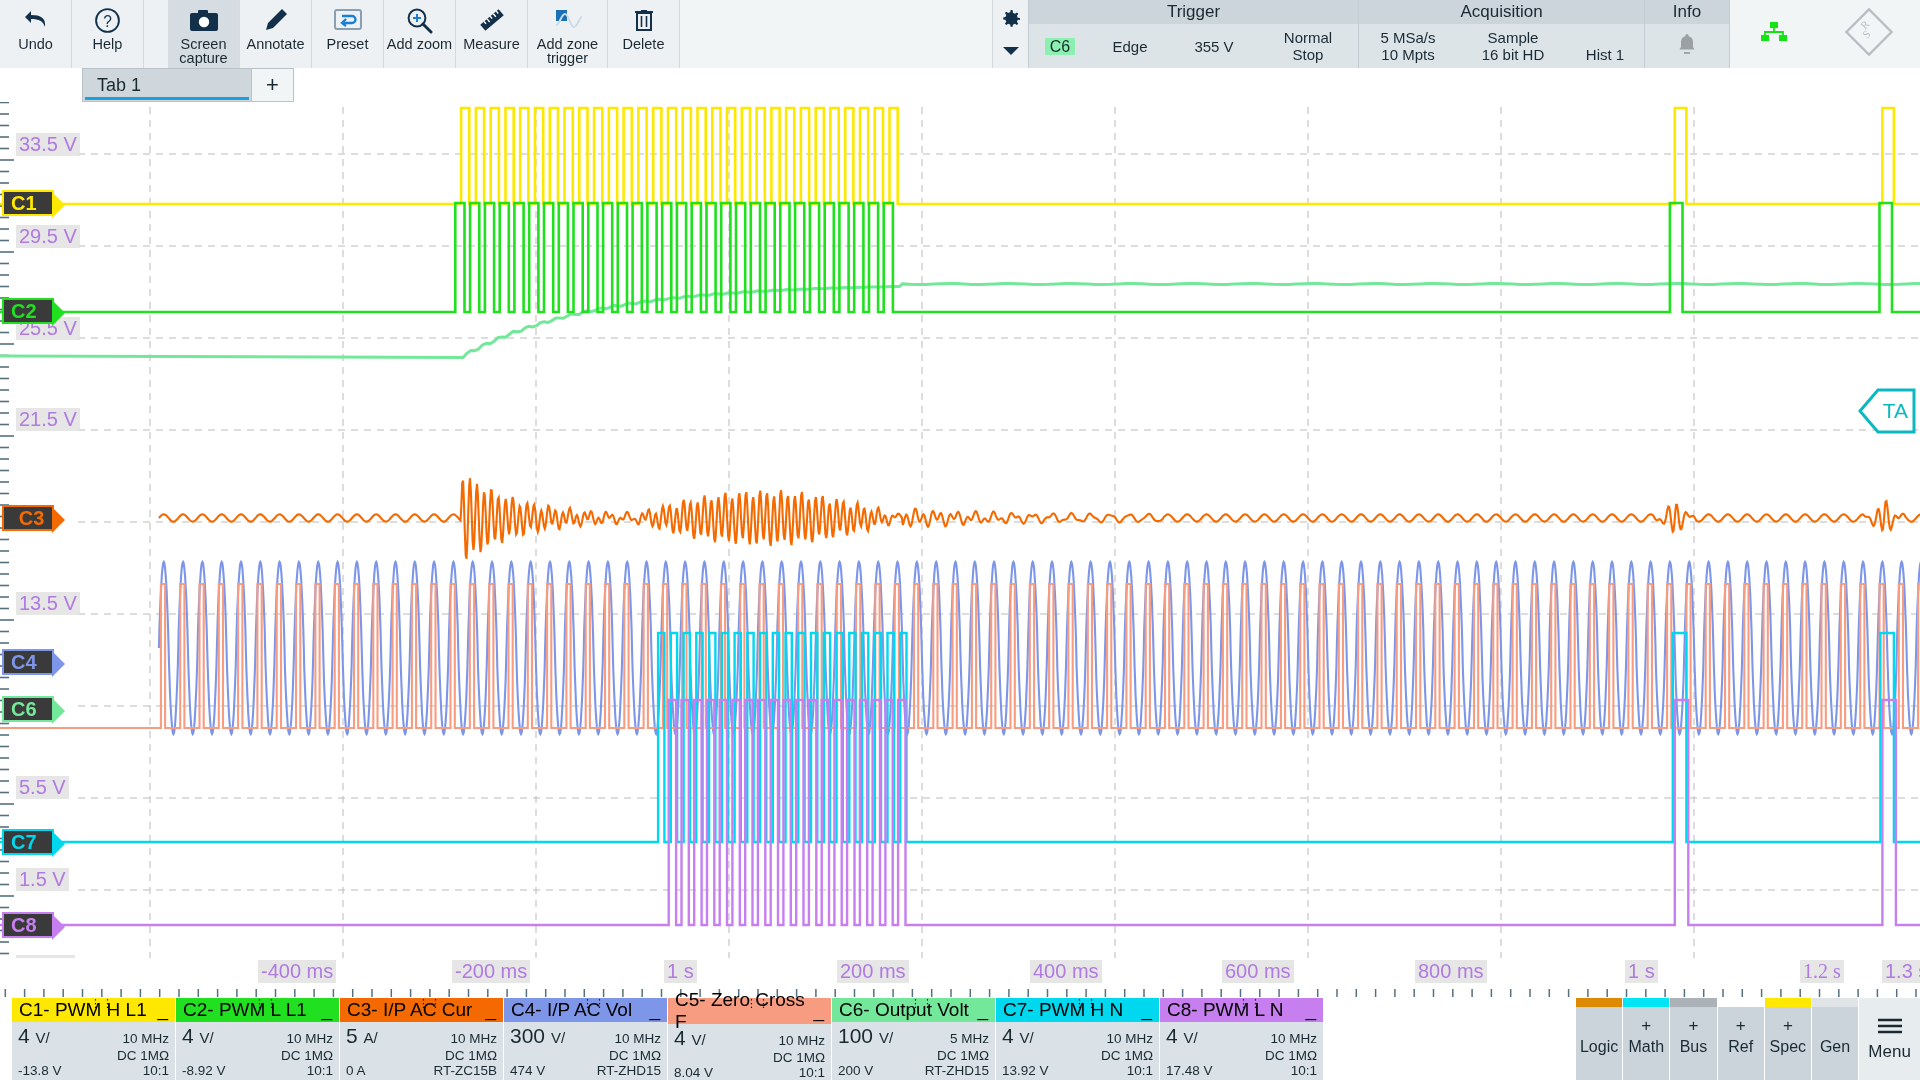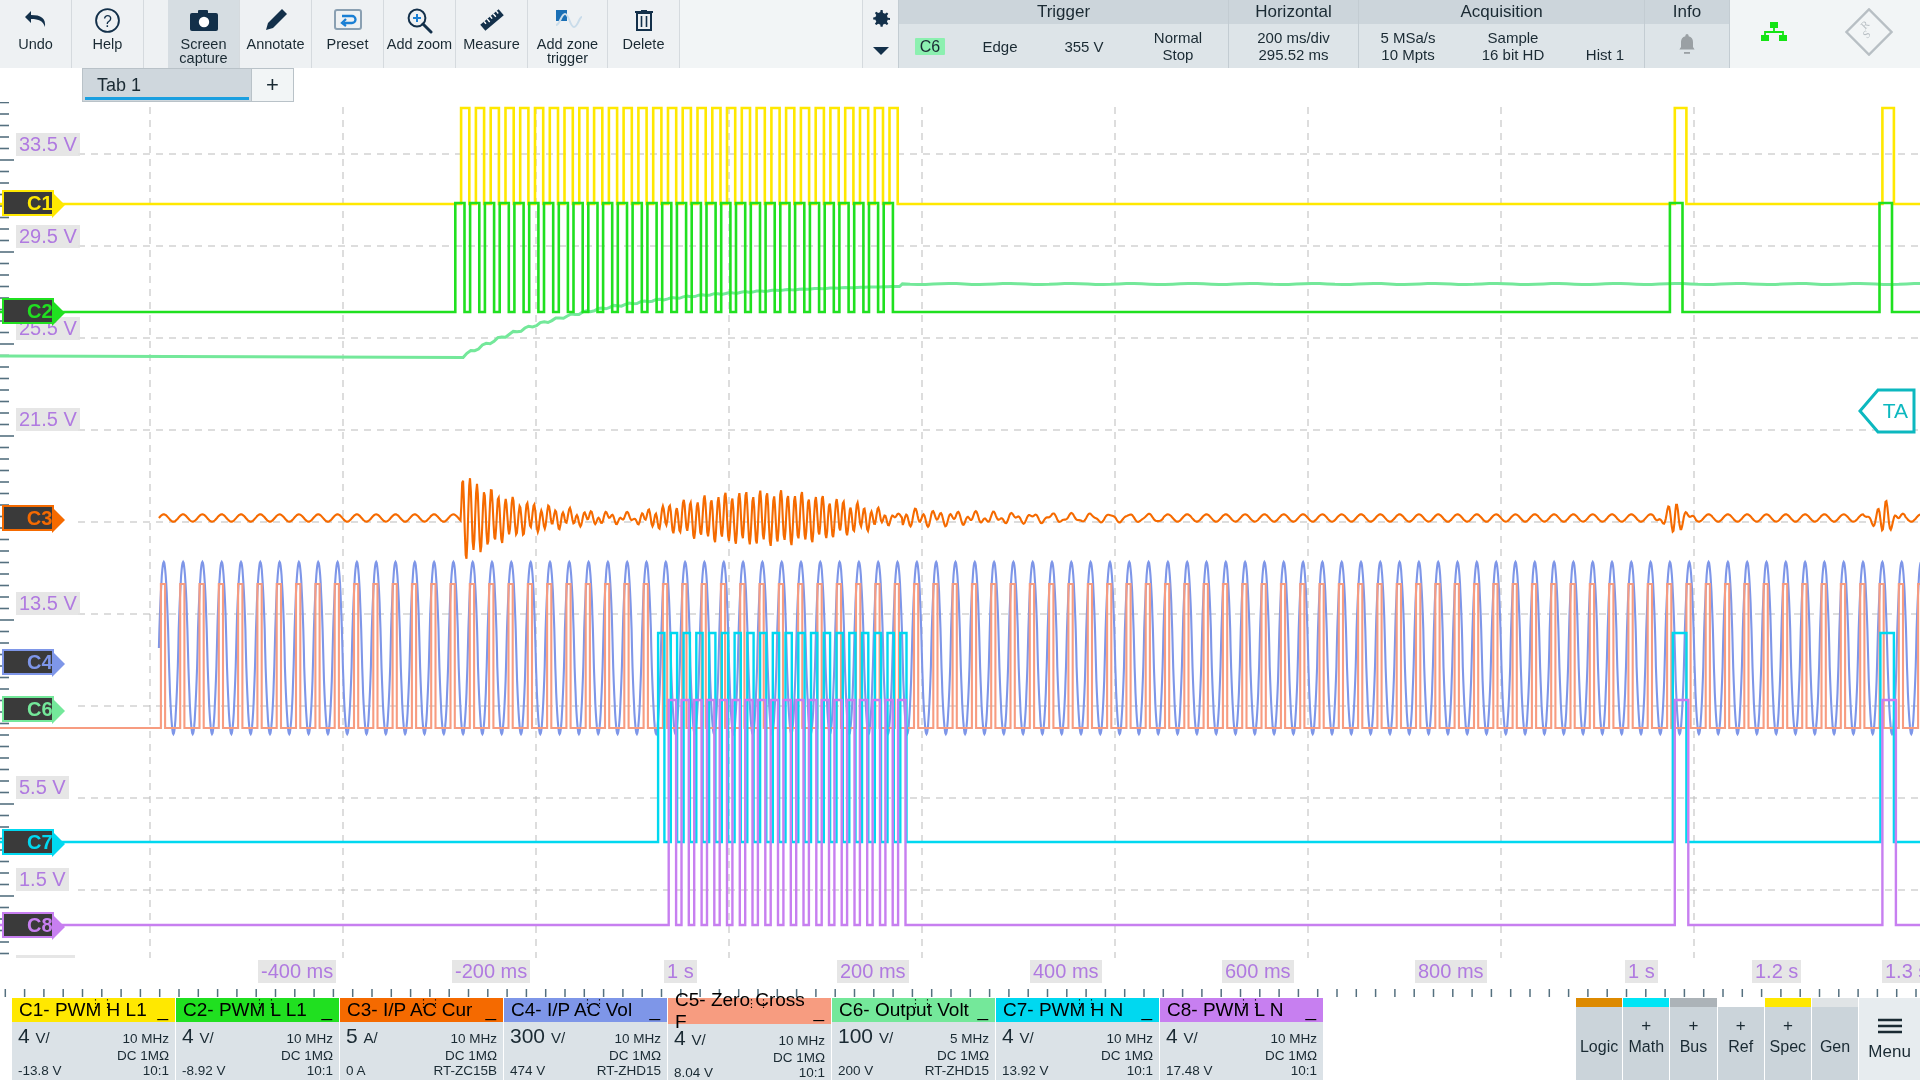--- a/index.html
+++ b/index.html
@@ -60,21 +60,21 @@
           background:#fff; overflow:hidden; }
   .gridsvg { position:absolute; left:0; top:0; }
   .wavesvg { position:absolute; left:0; top:0; }
 
   
   .ylab { position:absolute; left:16px; font-size:20px; color:#b07ae0;
           background:rgba(226,226,226,0.88); padding:0 3px; white-space:nowrap; }
 
   
   .cmark { position:absolute; left:2px; height:26px; display:flex; align-items:center;
-           padding-left:23px; font-size:20px; font-weight:600; color:#fff;
+           padding-left:7px; font-size:20px; font-weight:600; color:#fff;
            background:#3a3a3a; cursor:pointer; }
   .cmark .tip { position:absolute; right:-13px; top:0; width:0; height:0;
                 border-top:13px solid transparent; border-bottom:13px solid transparent; }
 
   
   .trigtop { position:absolute; width:0; height:0; border-left:14px solid transparent;
              border-right:14px solid transparent; border-top:20px solid #06d6e0; }
   
   .tamark { position:absolute; width:58px; height:46px; display:flex; align-items:center;
             justify-content:flex-end; padding-right:8px; font-size:21px;
@@ -239,29 +239,20 @@
       <div class="hdr-cell" style="width:90px">
         <div class="r2">355 V</div>
       </div>
       <div class="hdr-cell" style="width:98px">
         <div class="r2">Normal</div>
         <div class="r2">Stop</div>
       </div>
     </div>
   </div>
 
-  <div class="hdr-grp" style="width:130px">
-    <div class="hdr-title">Horizontal</div>
-    <div class="hdr-body">
-      <div class="hdr-cell" style="width:130px">
-        <div class="r2">200 ms/div</div>
-        <div class="r2">295.52 ms</div>
-      </div>
-    </div>
-  </div>
 
   <div class="hdr-grp" style="width:286px">
     <div class="hdr-title">Acquisition</div>
     <div class="hdr-body">
       <div class="hdr-cell" style="width:98px">
         <div class="r2">5 MSa/s</div>
         <div class="r2">10 Mpts</div>
       </div>
       <div class="hdr-cell" style="width:112px">
         <div class="r2">Sample</div>
@@ -605,21 +596,21 @@
   </svg>
   <div id="xlabels">
         <div class="tlab" style="left: 258px;">-400 ms</div>
         <div class="tlab" style="left: 452px;">-200 ms</div>
         <div class="tlab" style="left: 664px;">1 s</div>
         <div class="tlab" style="left: 837px;">200 ms</div>
         <div class="tlab" style="left: 1030px;">400 ms</div>
         <div class="tlab" style="left: 1222px; text-align: right;">600 ms</div>
         <div class="tlab" style="left: 1415px;">800 ms</div>
         <div class="tlab" style="left: 1625px;">1 s</div>
-        <div class="tlab" style="left: 1752px;">1.2 s</div>
+        <div class="tlab" style="left: 1800px; font-family: Liberation Serif, serif;">1.2 s</div>
         <div class="tlab" style="left: 1882px;">1.3 s</div>
       </div>
 </div>
 
 <div class="chstrip" id="chstrip">
       <div class="chbox">
         <div class="chhdr" style="background:#FFE800;color:#000">
           <span>C1- PWM H L1</span>
           <span class="dots">⋮⋮</span>
           <span>_</span>

